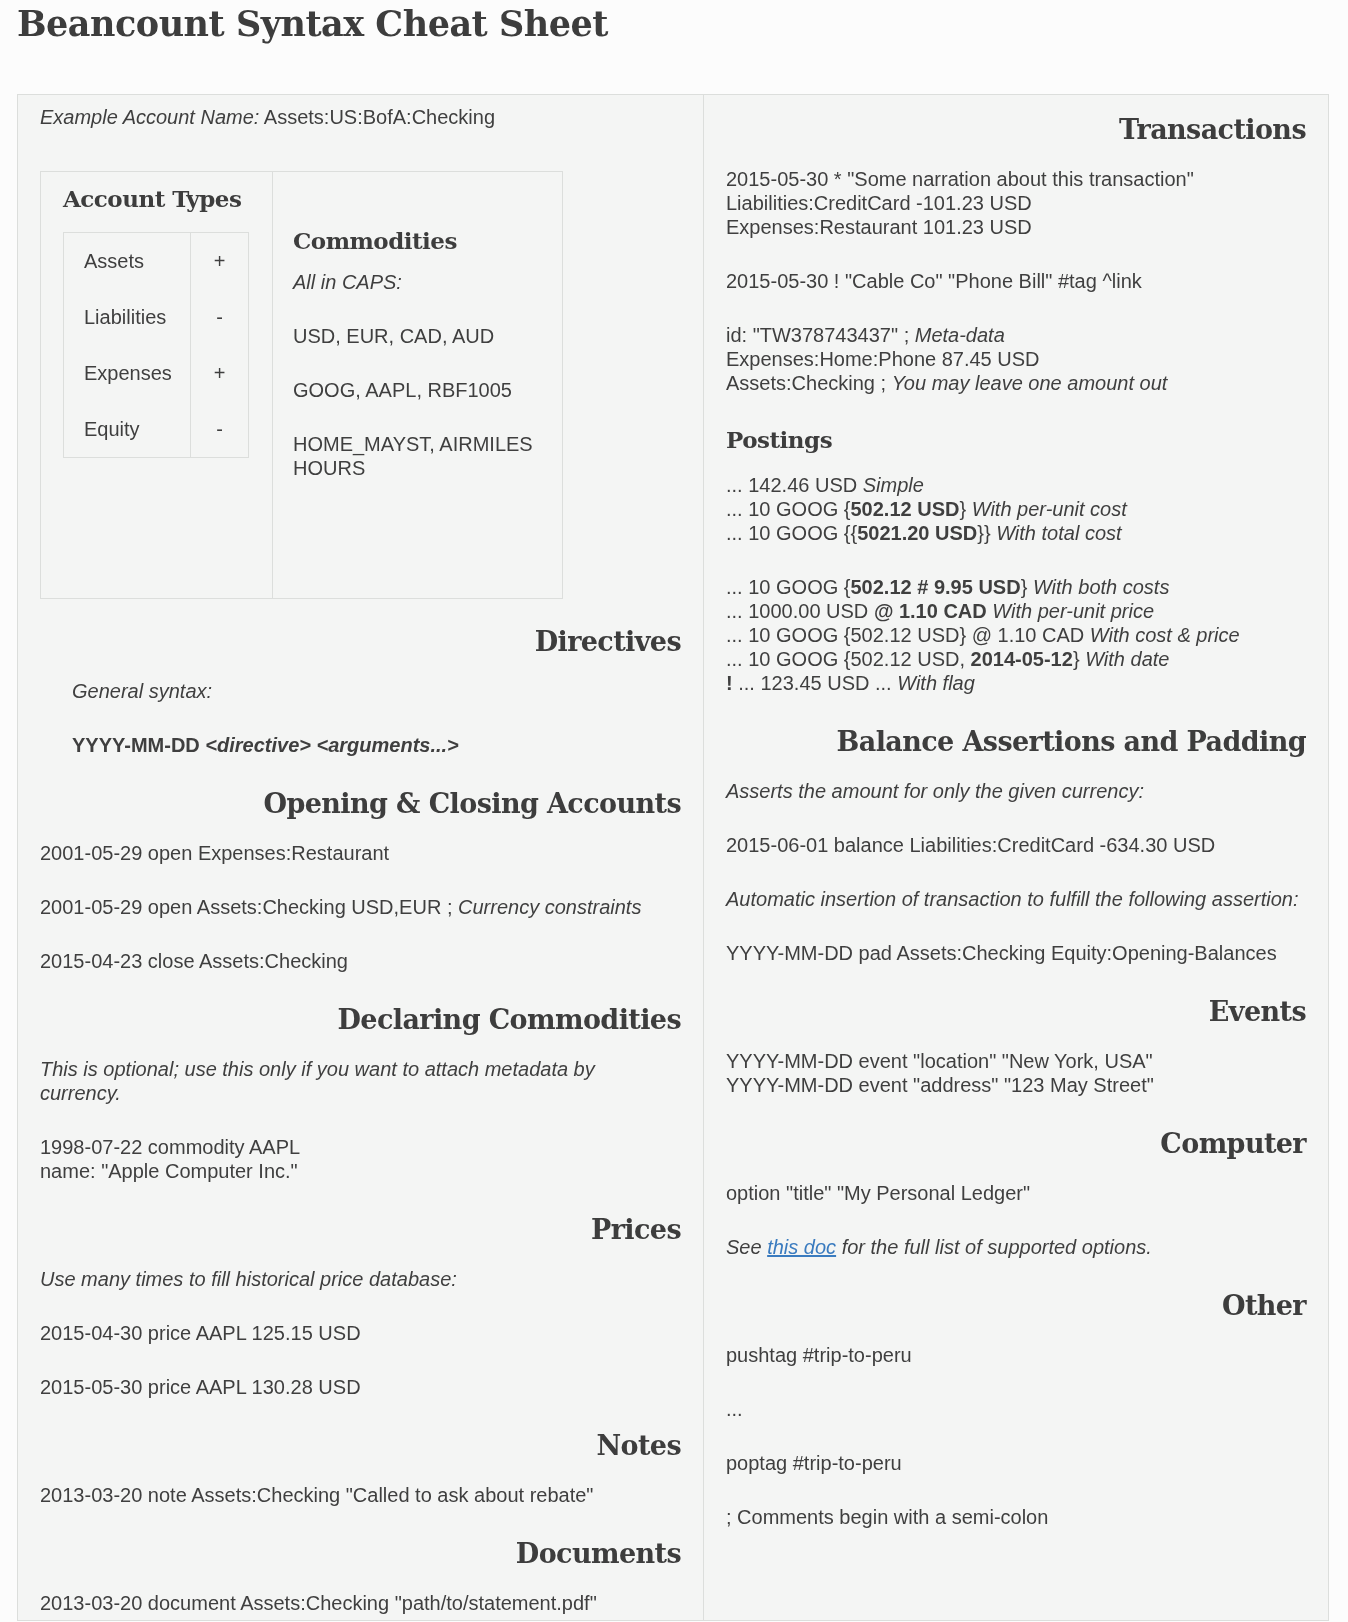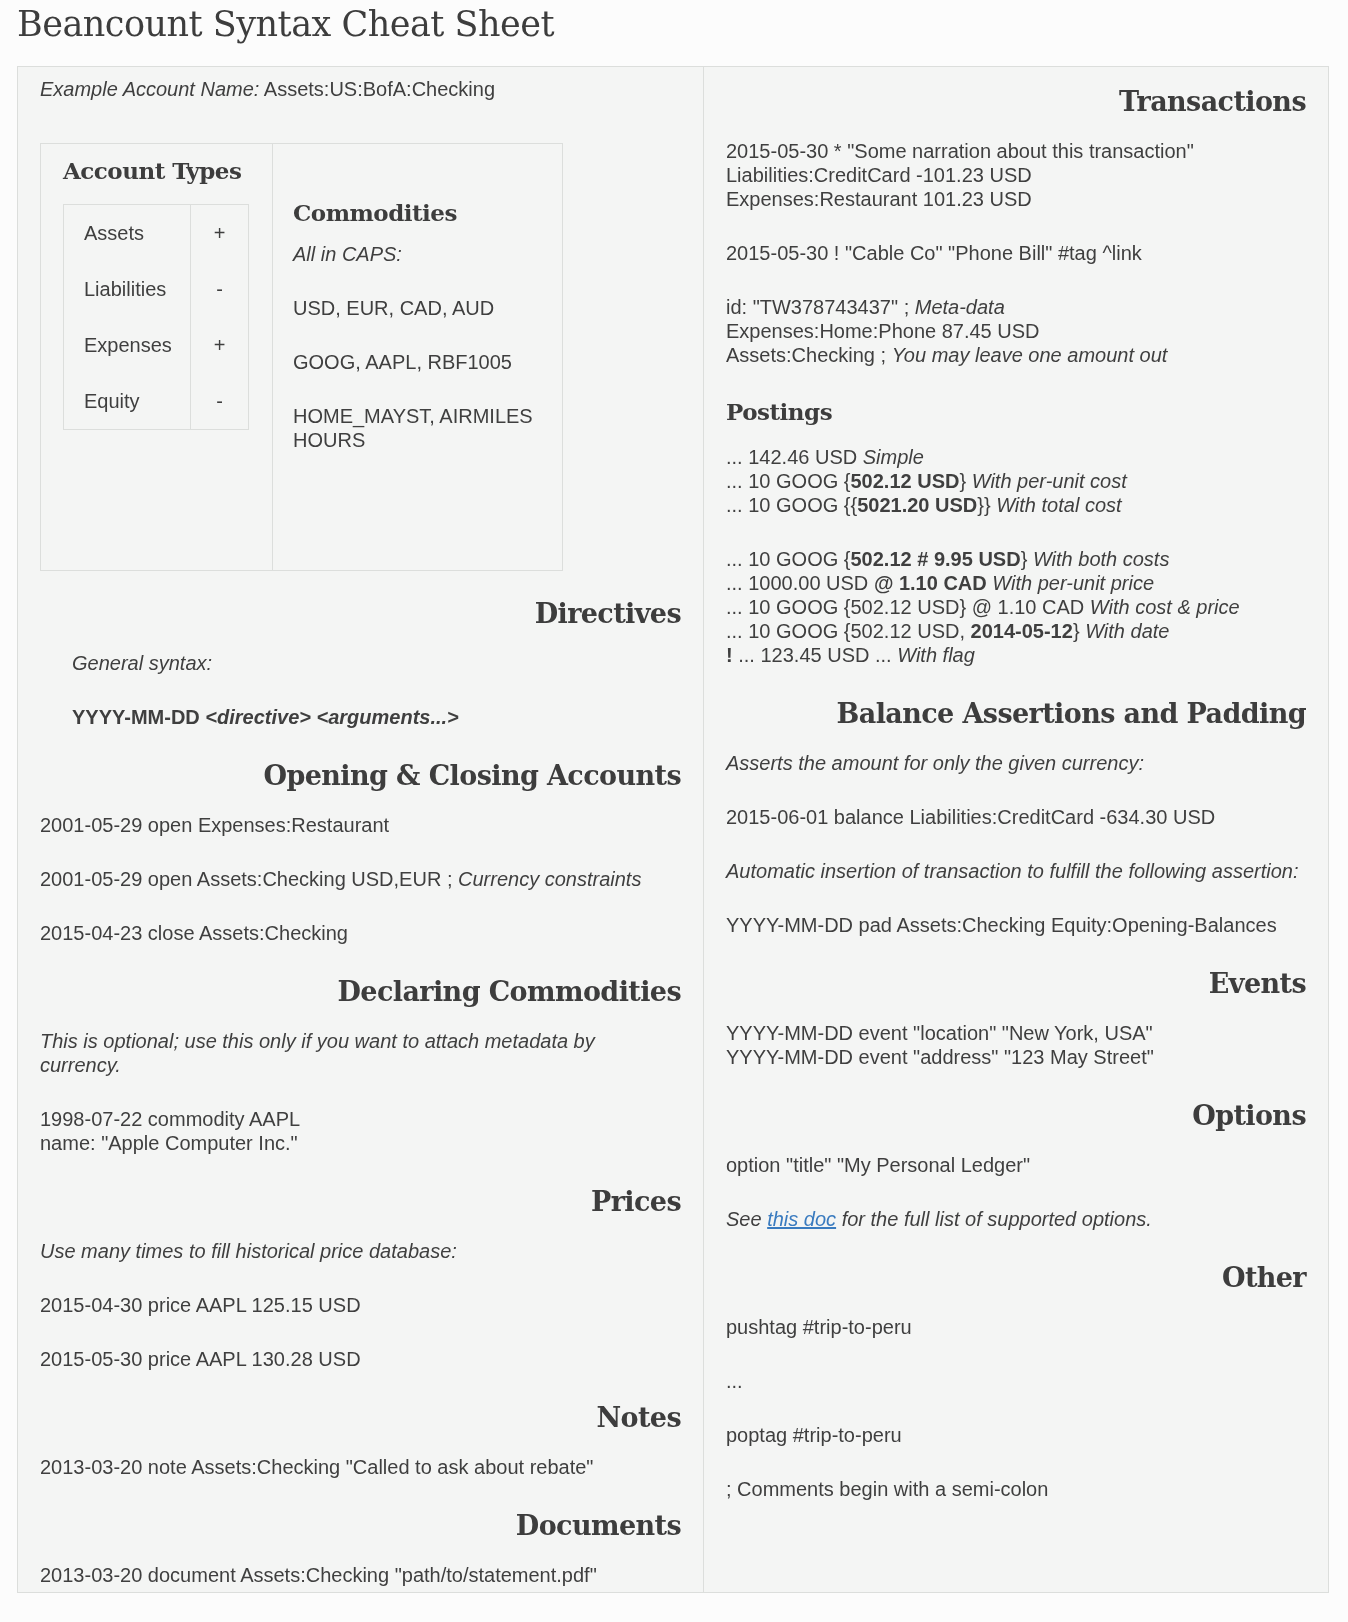--- a/index.html
+++ b/index.html
@@ -5,25 +5,25 @@
   html, body { margin: 0; padding: 0; }
   body {
     width: 1348px; height: 1622px; overflow: hidden;
     background: #fcfcfc; color: #3f3f3f;
     font-family: "Liberation Sans", "DejaVu Sans", sans-serif;
     font-size: 20px; line-height: 24px;
   }
   h1 {
     margin: 0; position: absolute; left: 17px; top: 2px;
     font-family: "DejaVu Serif", "Liberation Serif", serif;
-    font-weight: normal; font-size: 35px; line-height: 44px; color: #3d3d3d;
+    font-weight: bold; font-size: 35px; line-height: 44px; color: #3d3d3d;
     letter-spacing: -0.5px;
   }
   .sheet {
-    position: absolute; left: 17px; top: 66px; width: 1312px; height: 1527px;
+    position: absolute; left: 17px; top: 94px; width: 1312px; height: 1527px;
     background: #f4f5f4; border: 1px solid #dcdedc; box-sizing: border-box;
     display: flex;
   }
   .col { box-sizing: border-box; padding: 10px 22px 0 22px; }
   .col-left { width: 686px; border-right: 1px solid #dcdedc; }
   .col-right { flex: 1; padding-left: 22px; }
   h2 {
     font-family: "DejaVu Serif", "Liberation Serif", serif; font-weight: bold;
     font-size: 27px; line-height: 34px; margin: 0; color: #3d3d3d; letter-spacing: -0.6px; text-align: right;
   }
@@ -203,21 +203,21 @@
 
     <div class="sec">
       <h2>Events</h2>
       <div style="height:20px"></div>
       <p>YYYY-MM-DD event "location" "New York, USA"</p>
       <p>YYYY-MM-DD event "address" "123 May Street"</p>
     </div>
     <div style="height:30px"></div>
 
     <div class="sec">
-      <h2>Options</h2>
+      <h2>Computer</h2>
       <div style="height:20px"></div>
       <p>option "title" "My Personal Ledger"</p>
       <div class="gap-m"></div>
       <p class="it"><span>See </span><a class="link" href="#">this doc</a><span> for the full list of supported options.</span></p>
     </div>
     <div style="height:30px"></div>
 
     <div class="sec">
       <h2>Other</h2>
       <div style="height:20px"></div>

